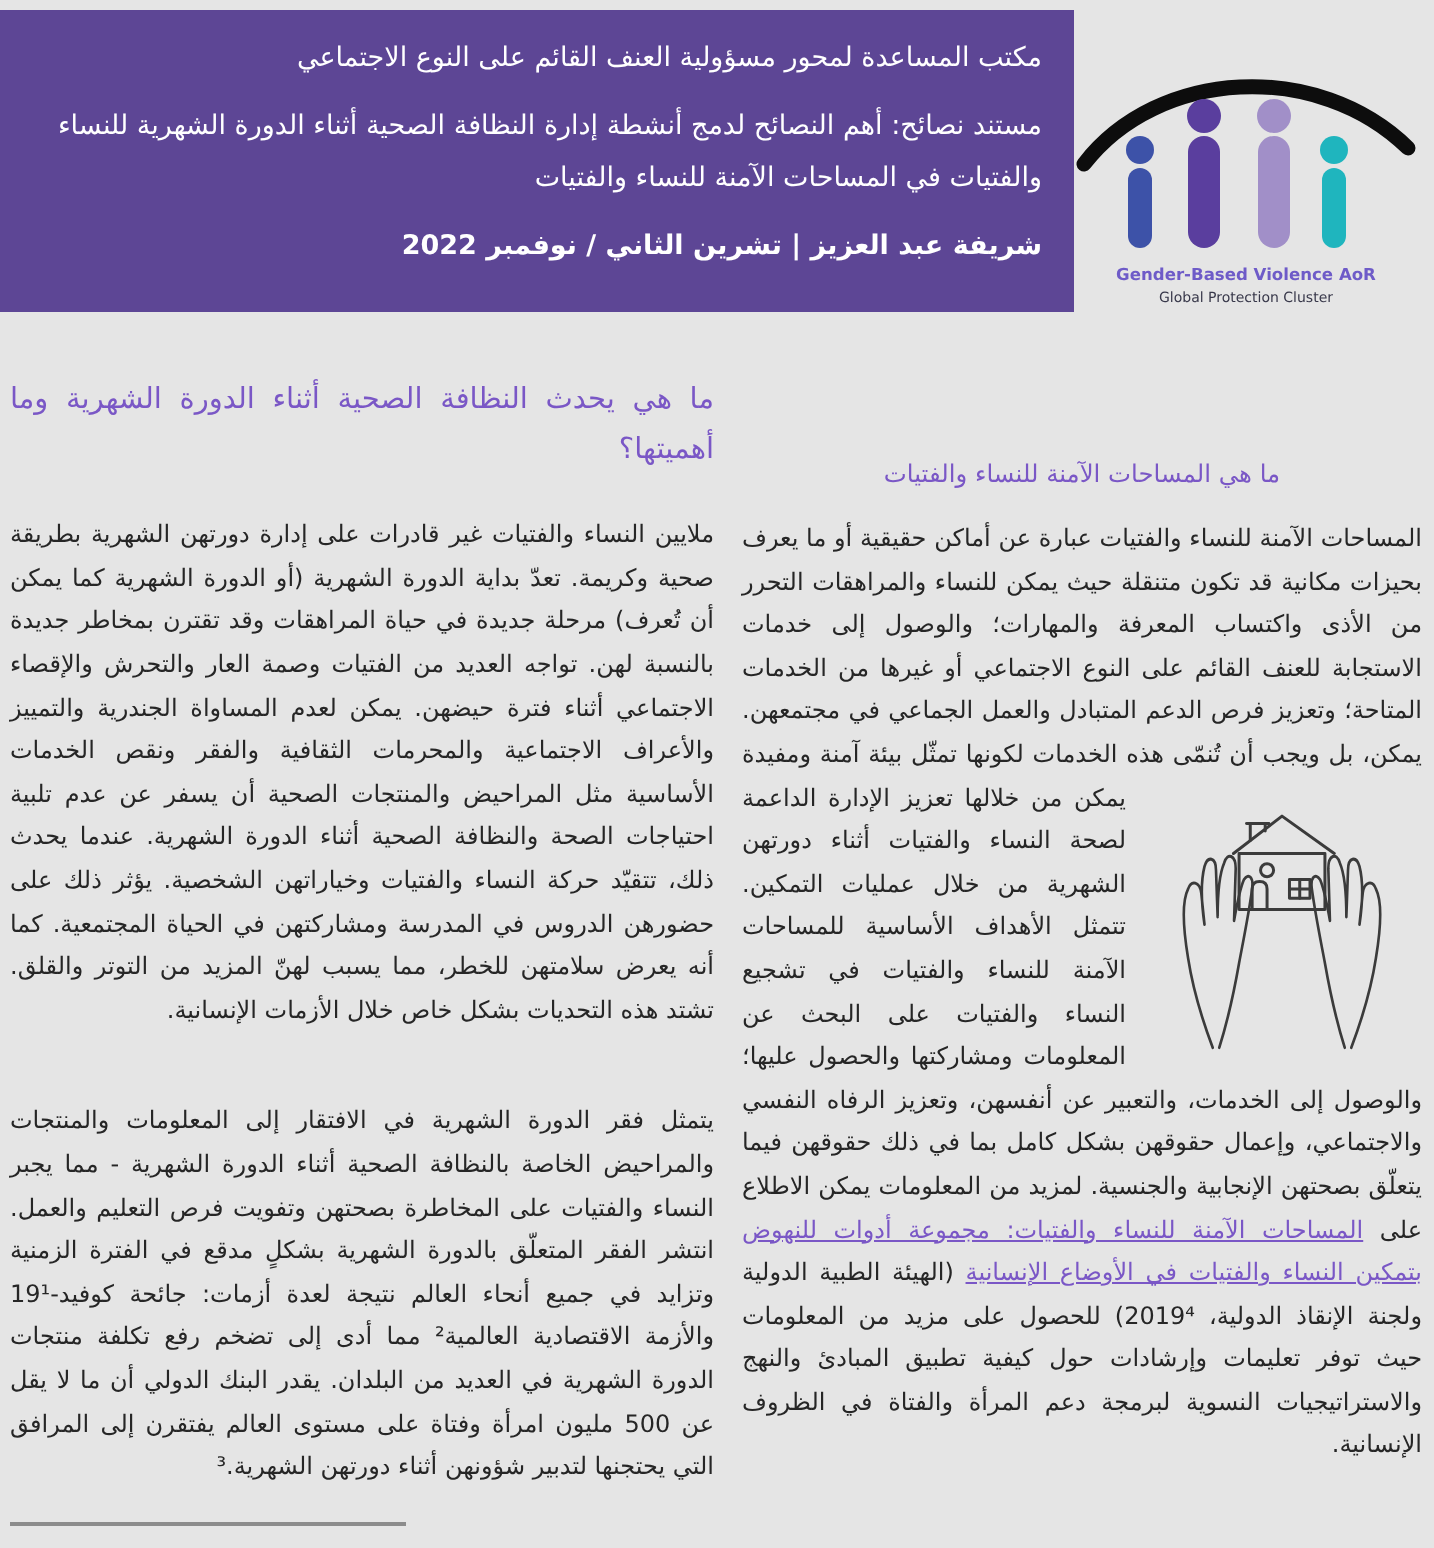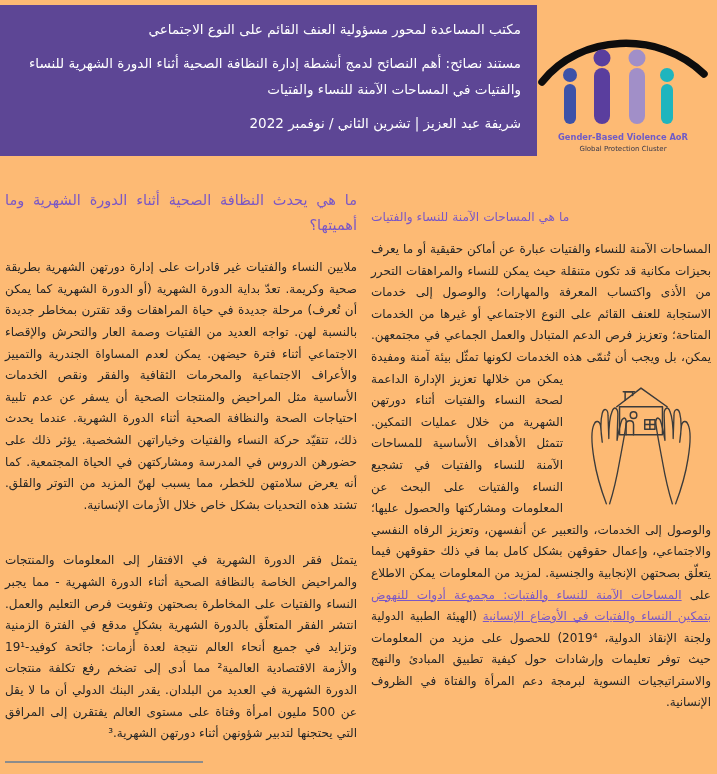--- a/index.html
+++ b/index.html
@@ -1,35 +1,35 @@
 <!DOCTYPE html>
 <html lang="ar"><head>
 <meta charset="utf-8">
 <style>
   html,body{margin:0;padding:0;background:#ffffff;}
-  .page{width:717px;height:774px;background:#fdba74;overflow:hidden;position:relative;
+  .page{width:717px;height:774px;background:#e5e5e5;overflow:hidden;position:relative;
         font-family:"DejaVu Sans",sans-serif;}
   
   .top-row{display:flex;flex-direction:row;}
   .header-band{margin-top:5px;width:537px;height:151px;background:#5d4695;color:#ffffff;
                direction:rtl;box-sizing:border-box;padding:8px 16px 0 12px;}
   .band-title{font-size:13.5px;line-height:1.55;margin:6px 0 0;}
   .band-subtitle{font-size:13.5px;line-height:1.9;margin:11px 0 13px;}
-  .band-byline{font-size:13.5px;margin:12px 0 4px;}
+  .band-byline{font-size:13.5px;margin:12px 0 4px;font-weight:bold;}
   .logo-box{flex:1;display:flex;align-items:flex-start;padding-top:18px;}
   .logo-name{font-size:8.3px;font-weight:bold;fill:#6e5bc8;}
   .logo-cluster{font-size:7px;fill:#38384a;}
   
   .content{display:flex;direction:rtl;gap:14px;padding:0 6px 0 5px;color:#262626;}
   .col{box-sizing:border-box;}
   .col-right{width:340px;}
   .col-left{width:352px;}
   .heading{color:#7a57c6;font-weight:normal;}
   .col-left .heading{font-size:14.5px;line-height:1.7;text-align:justify;margin:30px 0 0;}
-  .col-right .heading{font-size:12.2px;text-align:left;margin:52px 0 0;}
+  .col-right .heading{font-size:12.2px;text-align:center;margin:72px 0 0;}
   .body{font-size:12px;line-height:1.8;text-align:justify;margin:0;}
   .col-left .para1{margin-top:20px;}
   .col-left .para2{margin-top:34px;}
   .col-right .para{margin-top:15px;}
   .hands-float{float:right;width:112px;height:124px;margin:14px 14px 6px 22px;}
   .doc-link{color:#7a57c6;text-decoration:underline;cursor:pointer;margin-top:24px;}
   .footnote-rule{width:198px;border-top:2px solid #8c8c8c;margin:16px auto 0 0;height:0;}
 </style>
 </head>
 <body>

